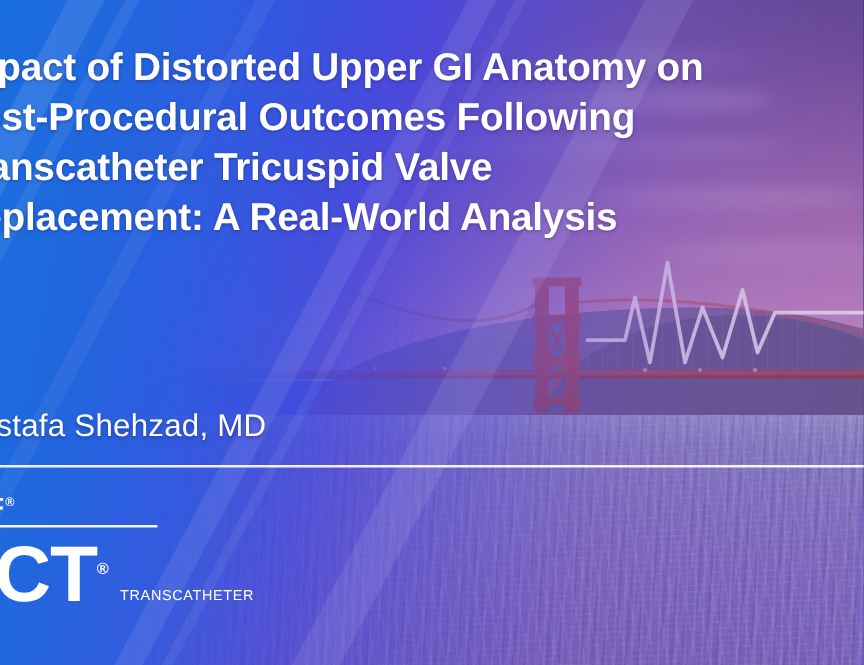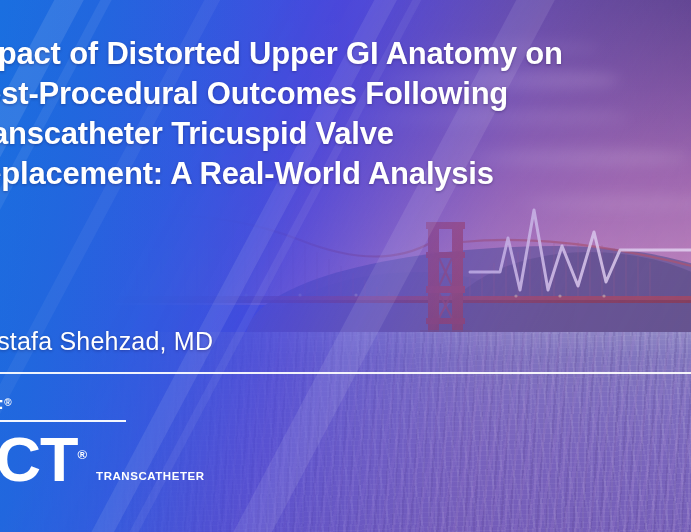--- a/index.html
+++ b/index.html
@@ -145,21 +145,21 @@
     margin-top:2px;margin-left:2px;width:168px;height:2px;background:#ffffff;opacity:.95;
   }
   .tct-row{display:flex;align-items:flex-end;margin-top:3px;}
   .tct{
     font-size:63px;font-weight:bold;line-height:60px;letter-spacing:-1px;
     padding-left:2px;
   }
   .tct sup{font-size:13px;vertical-align:super;letter-spacing:0;font-weight:bold;}
   .tagline{
     margin-left:9px;margin-bottom:6px;
-    font-size:11.5px;font-weight:bold;line-height:14px;letter-spacing:.55px;
+    font-size:11.5px;font-weight:normal;line-height:14px;letter-spacing:.55px;
   }
   .tagline sup{font-size:8px;vertical-align:super;}
 </style>
 </head>
 <body>
 
 <div id="slide">
 
   <div class="photo">
     <div class="sky2"></div>

